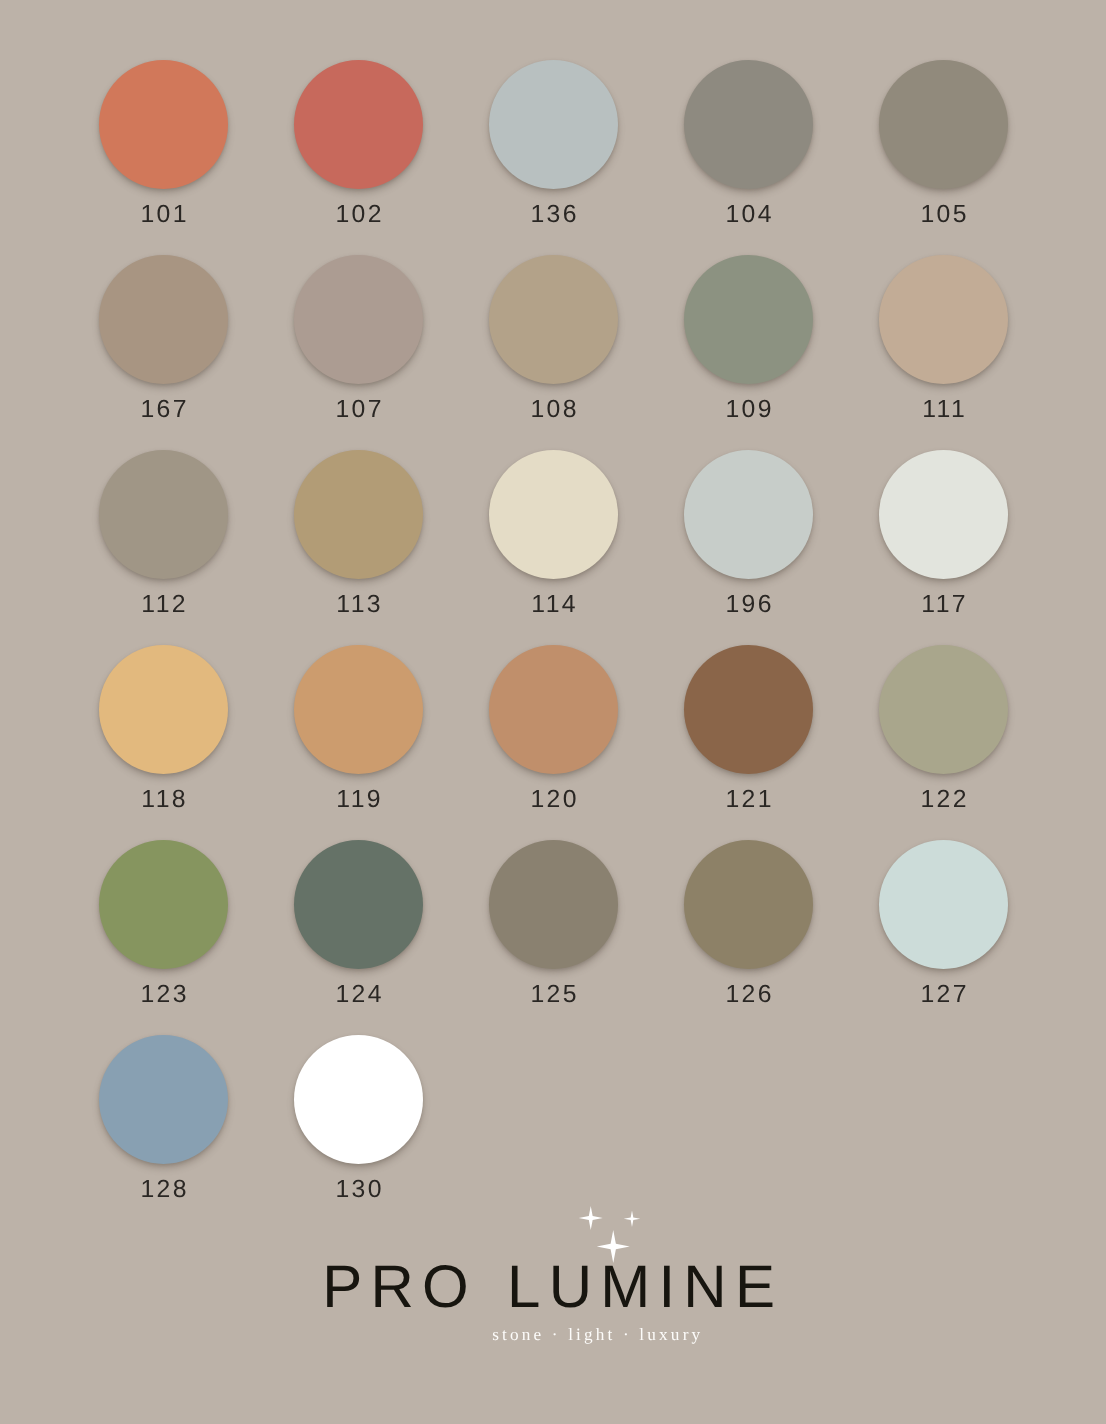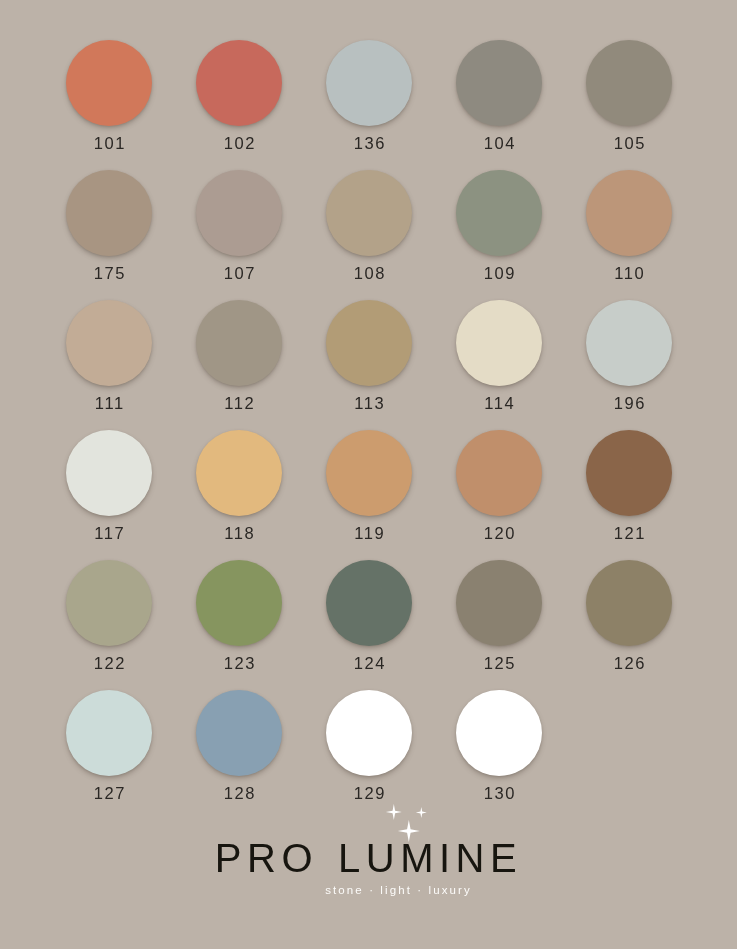--- a/index.html
+++ b/index.html
@@ -127,21 +127,21 @@
   .sparkle-small {
     width: 11px;
     height: 11px;
     left: 36px;
     top: 5px;
     clip-path: polygon(50% 0%, 58% 42%, 100% 50%, 58% 58%, 50% 100%, 42% 58%, 0% 50%, 42% 42%);
   }
 
   #brand-tagline {
     margin-top: 7px;
-    font-family: Liberation Sans, sans-serif;
+    font-family: Liberation Serif, serif;
     font-size: 11.5px;
     font-weight: 300;
     letter-spacing: 2.1px;
     color: #fdfcfa;
     line-height: 1;
     white-space: pre;
     text-align: center;
     padding-left: 60px;
   }
 </style>
@@ -166,39 +166,35 @@
       <div class="swatch-cell">
         <div class="swatch-dot" style="background: rgb(142, 138, 128);"></div>
         <div class="swatch-label">104</div>
       </div>
       <div class="swatch-cell">
         <div class="swatch-dot" style="background: rgb(145, 138, 124);"></div>
         <div class="swatch-label">105</div>
       </div>
       <div class="swatch-cell">
         <div class="swatch-dot" style="background: rgb(168, 149, 130);"></div>
-        <div class="swatch-label">175</div>
+        <div class="swatch-label">167</div>
       </div>
       <div class="swatch-cell">
         <div class="swatch-dot" style="background: rgb(172, 156, 146);"></div>
         <div class="swatch-label">107</div>
       </div>
       <div class="swatch-cell">
         <div class="swatch-dot" style="background: rgb(179, 162, 137);"></div>
         <div class="swatch-label">108</div>
       </div>
       <div class="swatch-cell">
         <div class="swatch-dot" style="background: rgb(140, 146, 129);"></div>
         <div class="swatch-label">109</div>
       </div>
       <div class="swatch-cell">
-        <div class="swatch-dot" style="background: rgb(188, 150, 121);"></div>
-        <div class="swatch-label">110</div>
-      </div>
-      <div class="swatch-cell">
         <div class="swatch-dot" style="background: rgb(194, 172, 150);"></div>
         <div class="swatch-label">111</div>
       </div>
       <div class="swatch-cell">
         <div class="swatch-dot" style="background: rgb(160, 150, 134);"></div>
         <div class="swatch-label">112</div>
       </div>
       <div class="swatch-cell">
         <div class="swatch-dot" style="background: rgb(178, 156, 118);"></div>
         <div class="swatch-label">113</div>
@@ -251,24 +247,20 @@
         <div class="swatch-dot" style="background: rgb(141, 129, 103);"></div>
         <div class="swatch-label">126</div>
       </div>
       <div class="swatch-cell">
         <div class="swatch-dot" style="background: rgb(204, 220, 217);"></div>
         <div class="swatch-label">127</div>
       </div>
       <div class="swatch-cell">
         <div class="swatch-dot" style="background: rgb(136, 160, 178);"></div>
         <div class="swatch-label">128</div>
-      </div>
-      <div class="swatch-cell">
-        <div class="swatch-dot" style="background: rgb(255, 255, 255);"></div>
-        <div class="swatch-label">129</div>
       </div>
       <div class="swatch-cell">
         <div class="swatch-dot" style="background: rgb(255, 255, 255);"></div>
         <div class="swatch-label">130</div>
       </div>
     </div>
 
   <div id="brand">
     <div id="brand-wordmark-row">
       <span class="wordmark">PRO</span>

